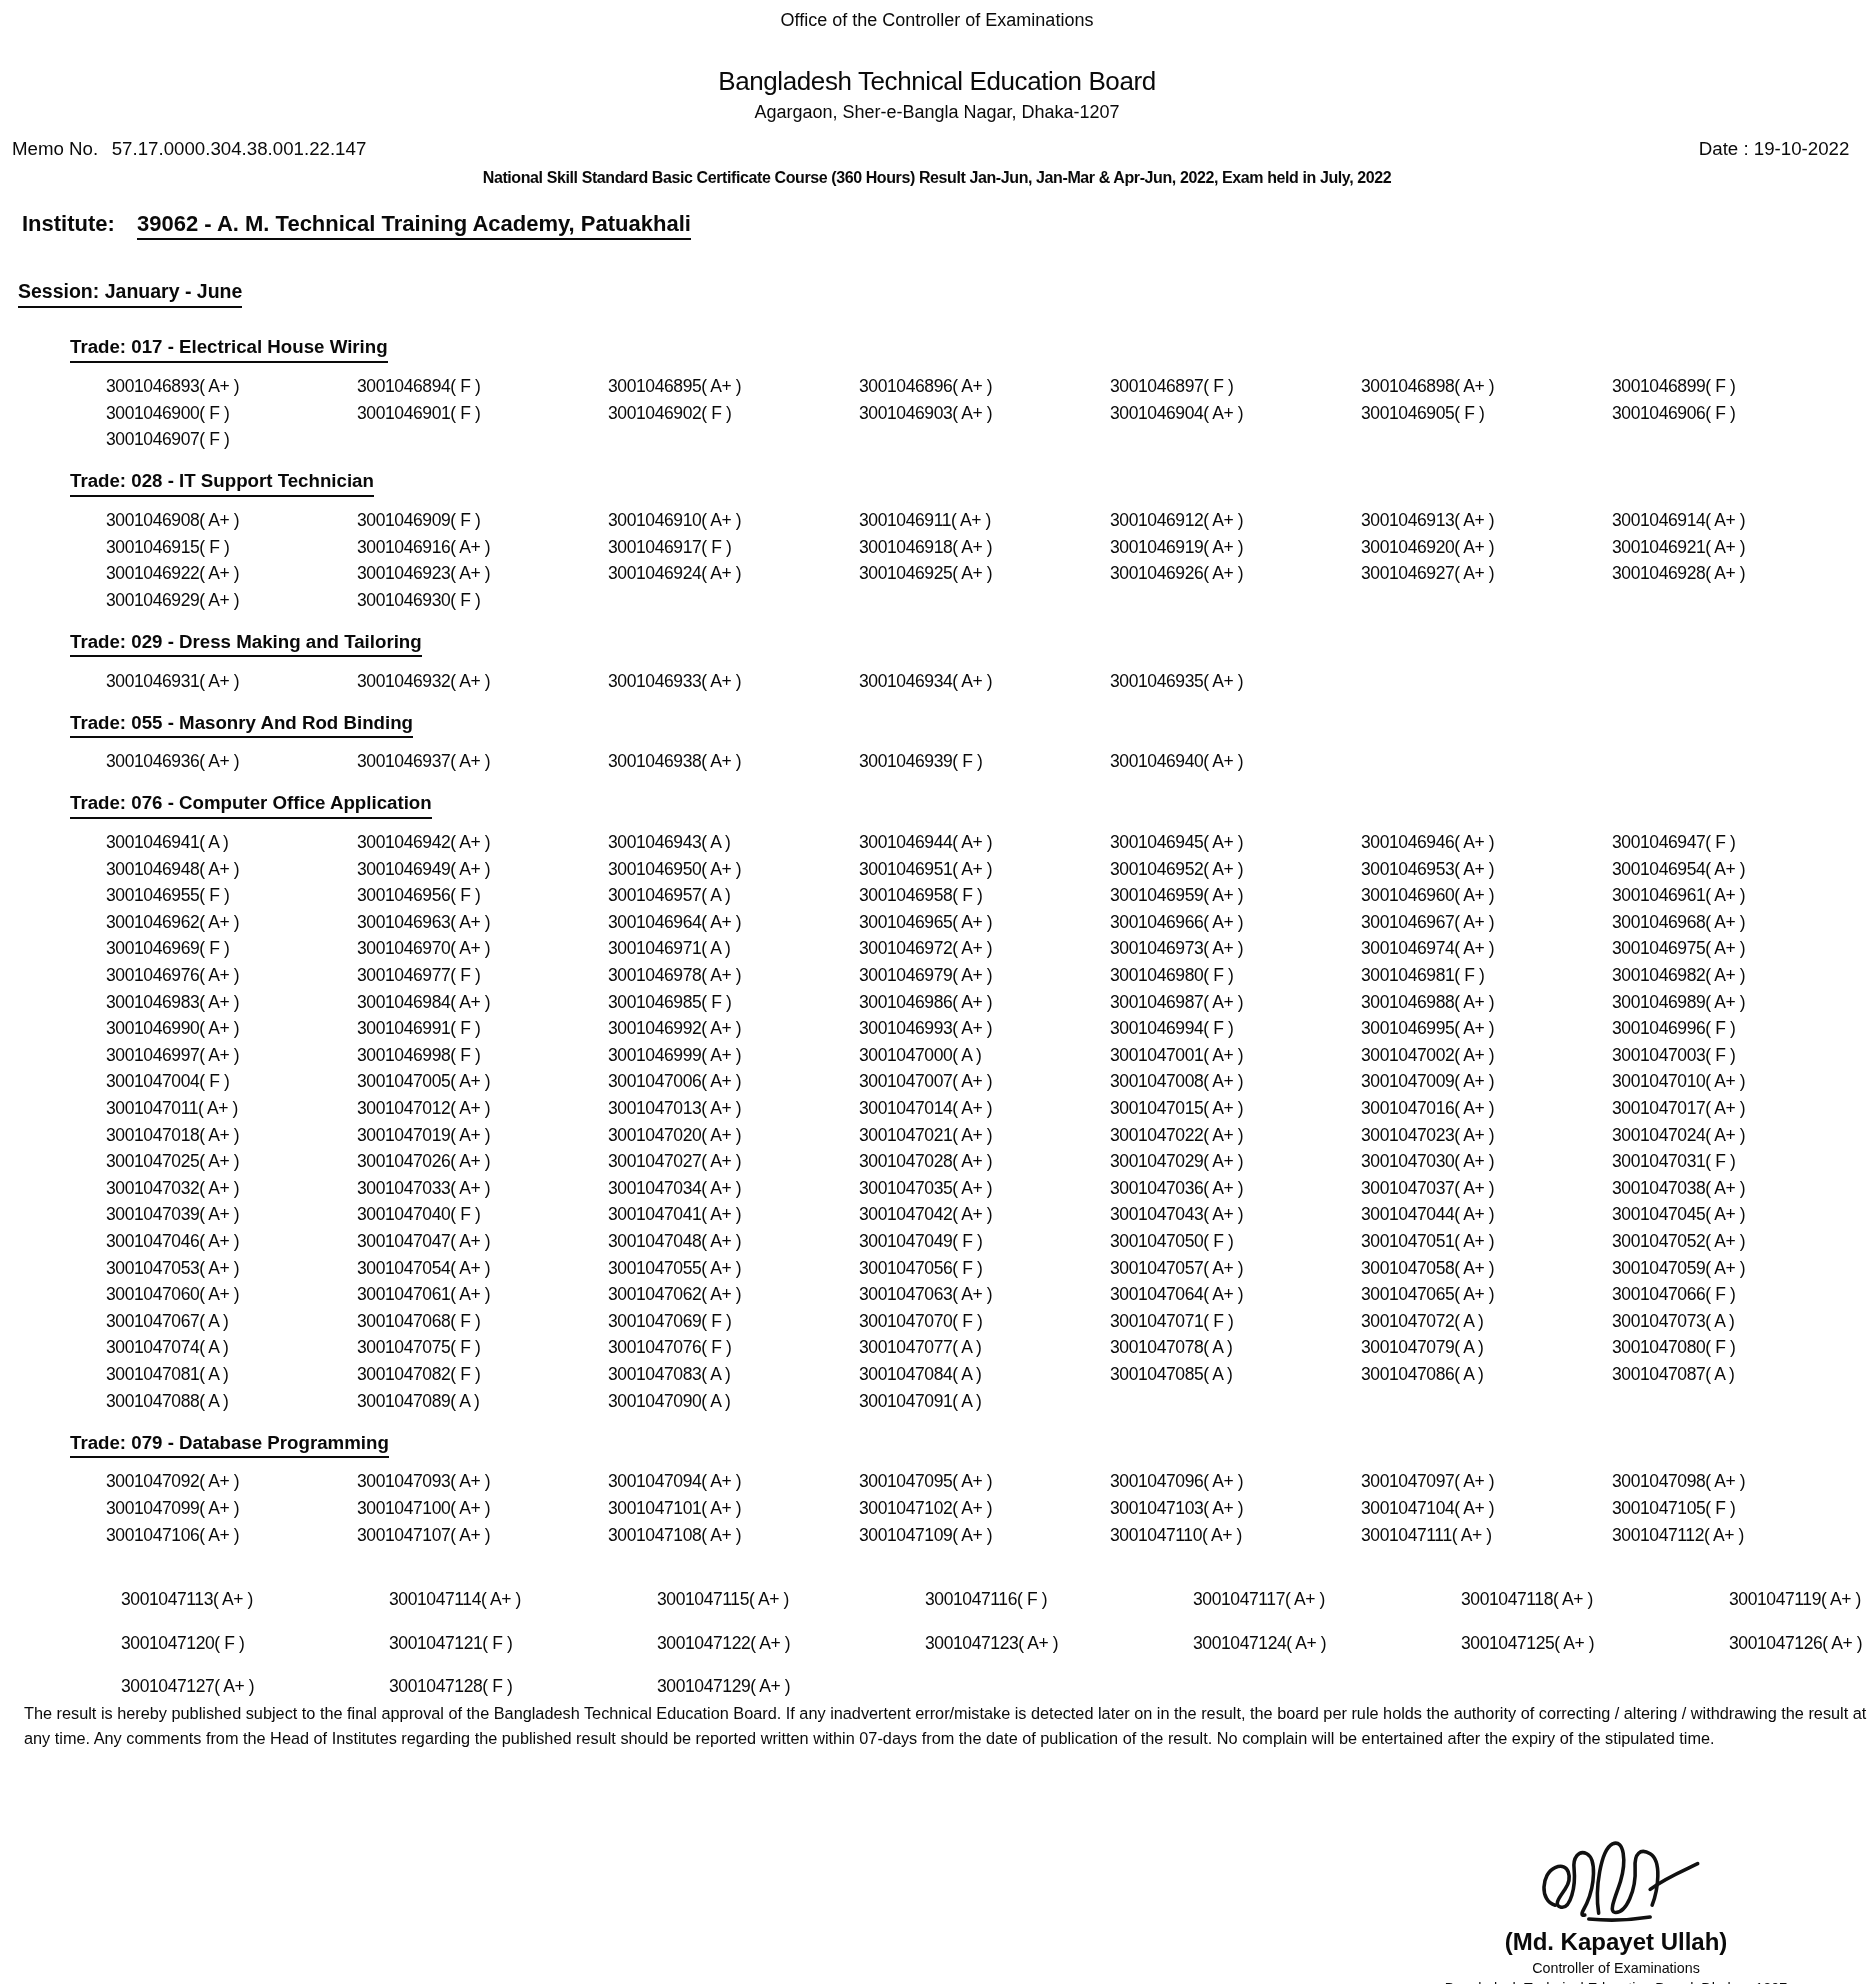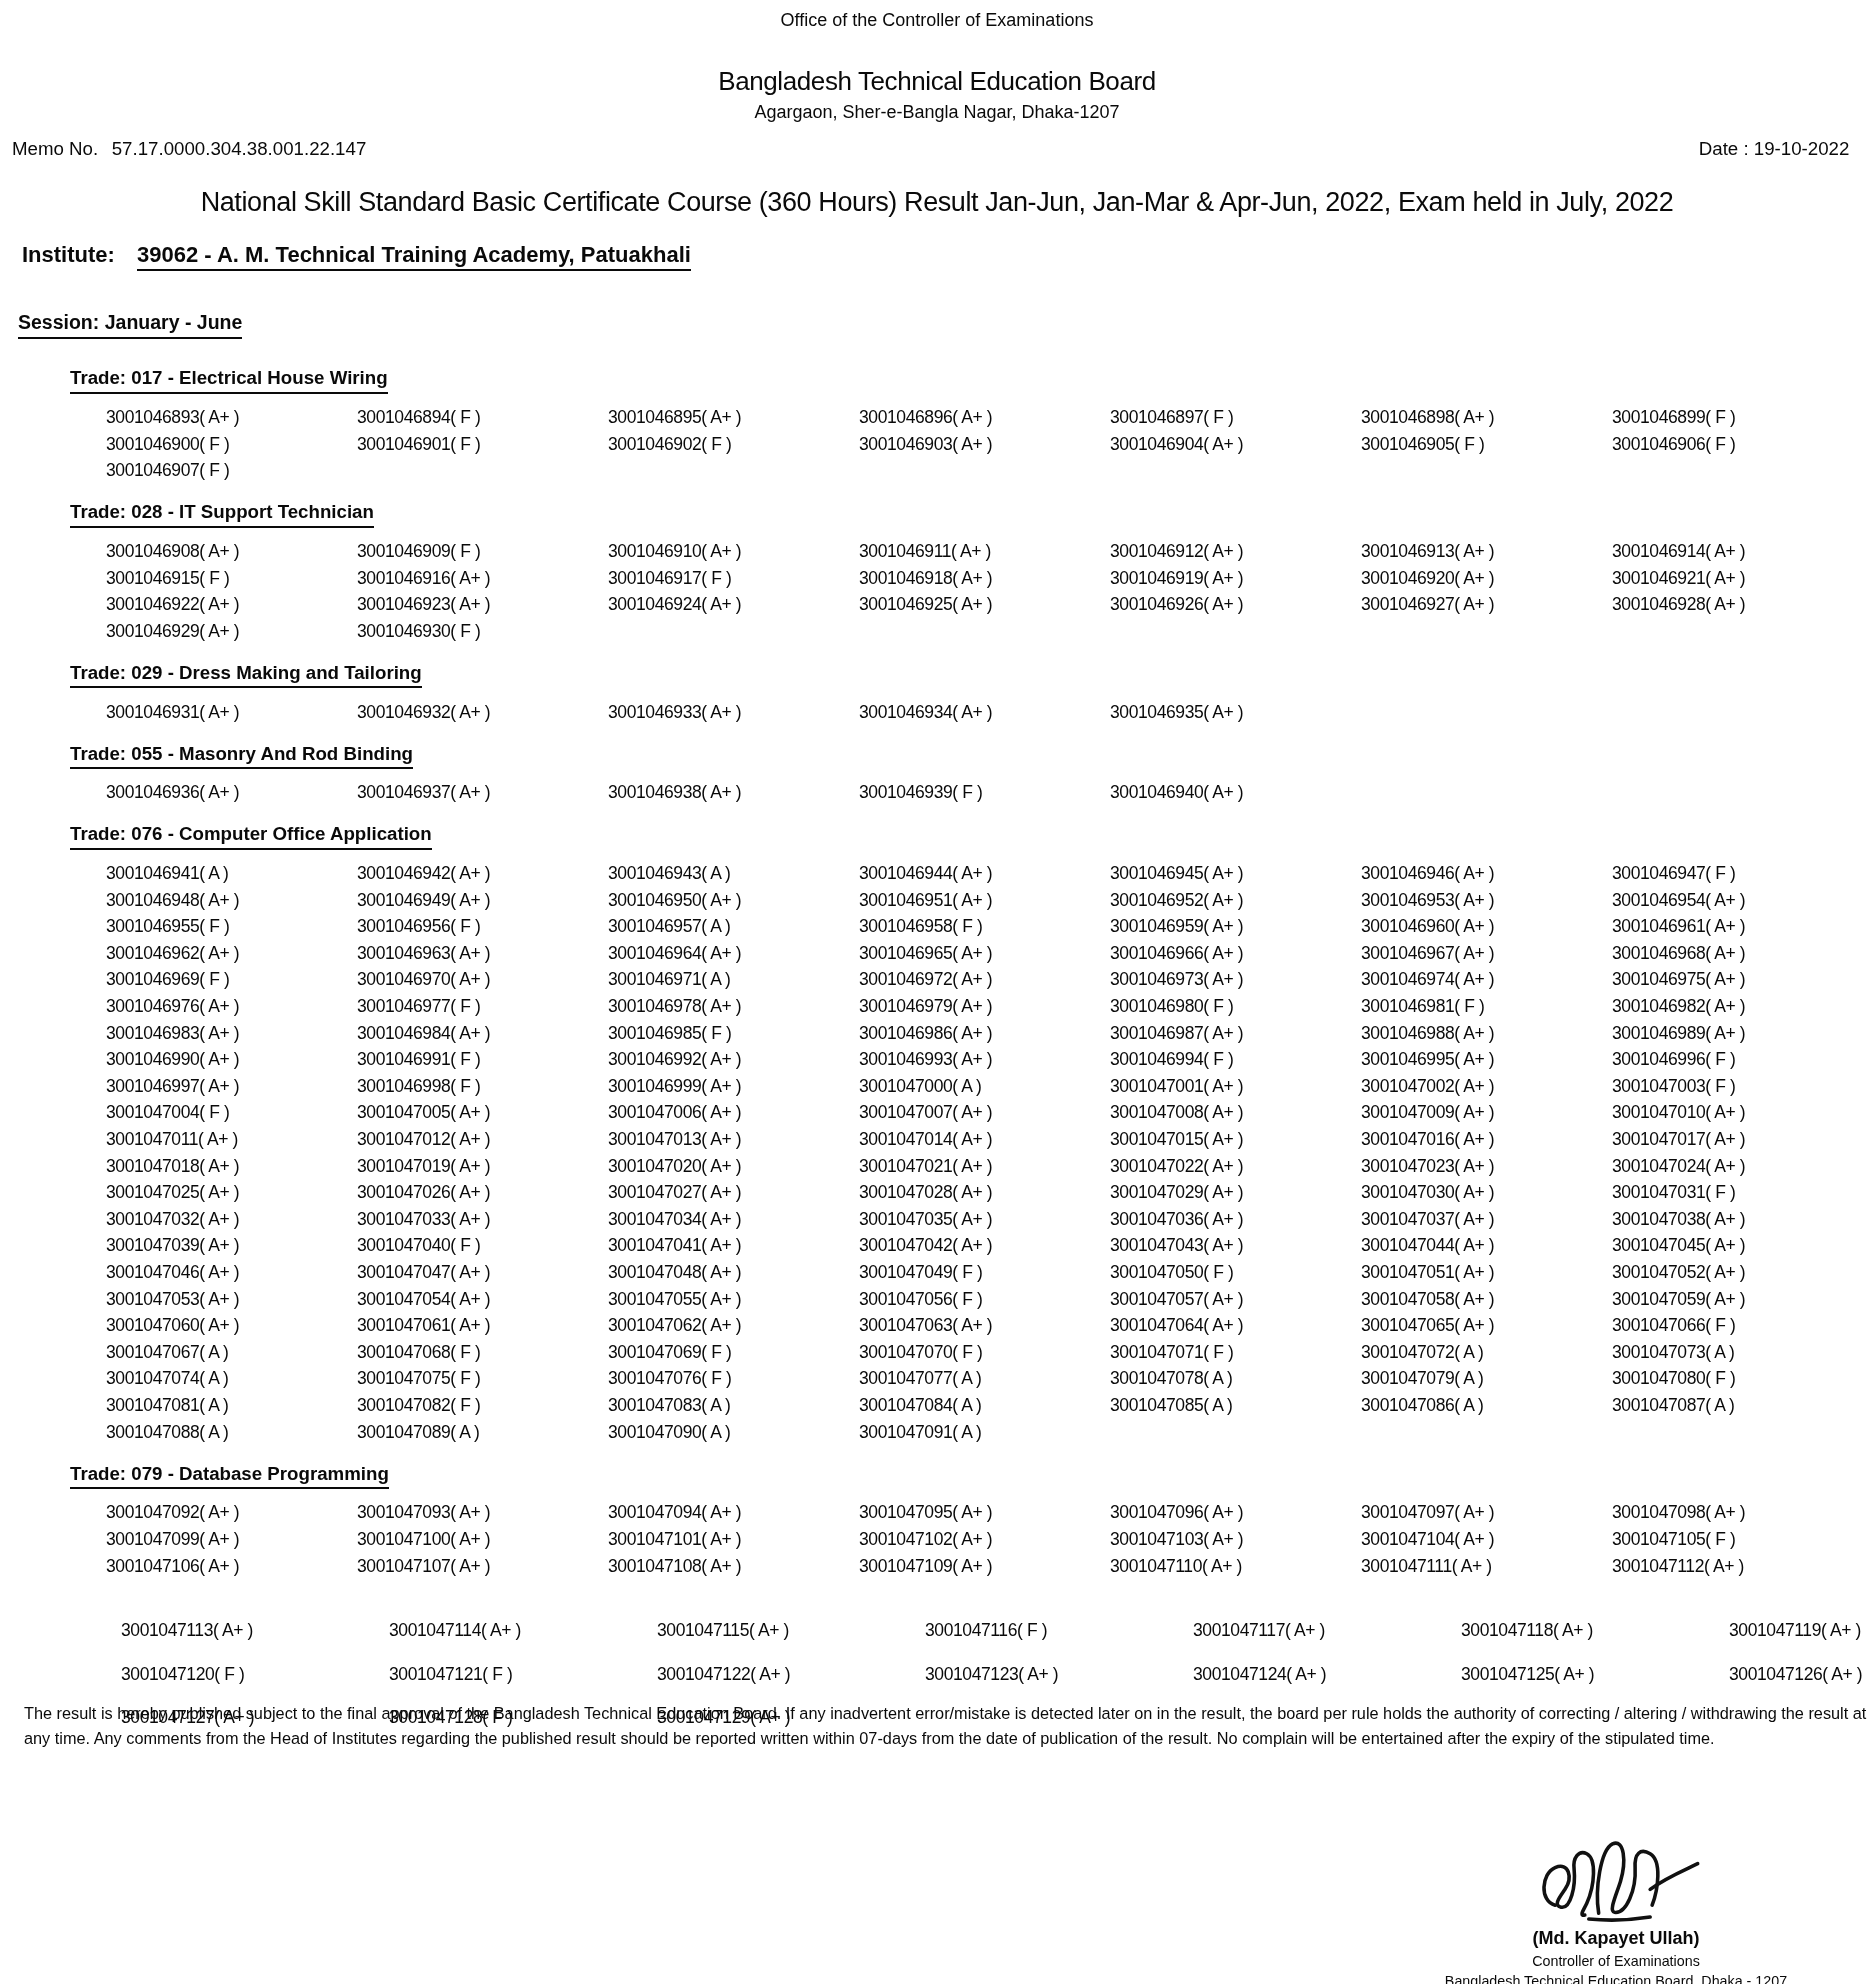--- a/index.html
+++ b/index.html
@@ -7,39 +7,39 @@
   .page{position:relative;width:1874px;height:3055px;background:#ffffff;margin:0 auto;overflow:hidden;}
 
   .center{text-align:center;}
   .board-title{padding-top:35px;font-size:26px;letter-spacing:-0.4px;}
   .office-line{margin-top:10.3px;font-size:18px;}
   .addr-line{margin-top:4.8px;font-size:18px;}
 
   .memo-row{display:flex;justify-content:space-between;margin:15px 24.6px 0 12px;font-size:18.7px;}
   .memo-left .num{margin-left:13.5px;}
 
-  .course-title{margin-top:27px;font-size:27px;font-weight:normal;text-align:center;letter-spacing:-0.4px;}
+  .course-title{margin-top:9px;font-size:16px;font-weight:bold;text-align:center;letter-spacing:-0.4px;}
 
   .institute-line{margin:24px 0 0 22px;font-size:22px;font-weight:bold;}
   .institute-line .name{margin-left:16px;border-bottom:2.4px solid #0a0a0a;padding-bottom:2.4px;}
 
   .session-line{margin:43px 8px 0 18px;font-size:19.5px;font-weight:bold;display:inline-block;border-bottom:2.8px solid #0a0a0a;padding-bottom:3.2px;}
 
   #trades{margin-top:28px;margin-left:8px;}
   .trade-header{margin:17.5px 0 10.3px 62px;font-size:18.7px;font-weight:bold;display:table;border-bottom:2.4px solid #0a0a0a;padding-bottom:2.4px;}
   .roll-grid{display:grid;grid-template-columns:repeat(7,251px);margin-left:98px;font-size:17.5px;line-height:26.6px;letter-spacing:-0.4px;}
   .roll-grid.indent{margin-left:113px;}
   .roll-grid.gap{margin-top:38px;gap:17px;}
 
   .note{position:absolute;top:1701px;left:24px;width:1850px;font-size:16.3px;line-height:24.6px;}
 
   .sig{position:absolute;left:1358px;width:516px;text-align:center;}
   .sig1{top:1826px;}
   .sig .scribble{display:block;margin:0 auto;}
-  .sig .name{font-size:18px;font-weight:bold;margin-top:3.2px;}
+  .sig .name{font-size:24px;font-weight:bold;margin-top:3.2px;}
   .sig .line{font-size:14.3px;margin-top:4px;}
 </style>
 </head>
 <body>
 
 <div class="page">
 
   <div class="center office-line">Office of the Controller of Examinations</div>
   <div class="center board-title">Bangladesh Technical Education Board</div>
   <div class="center addr-line">Agargaon, Sher-e-Bangla Nagar, Dhaka-1207</div>

